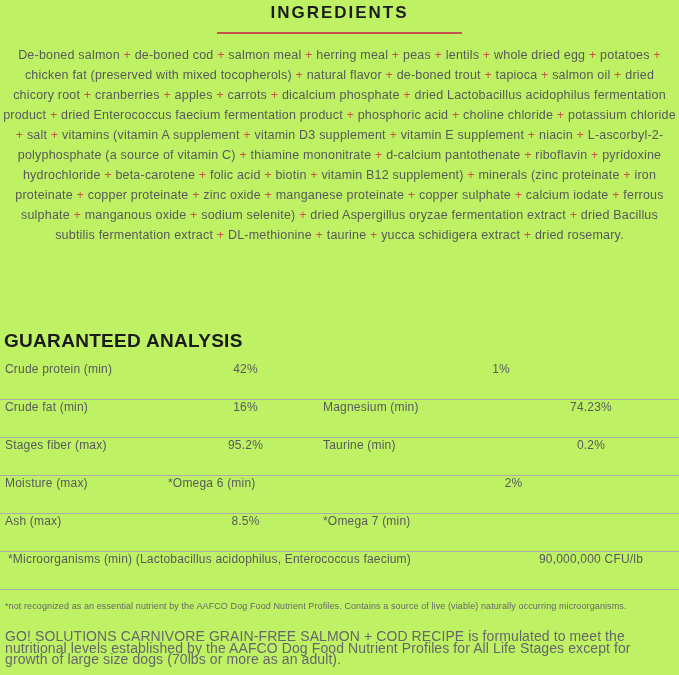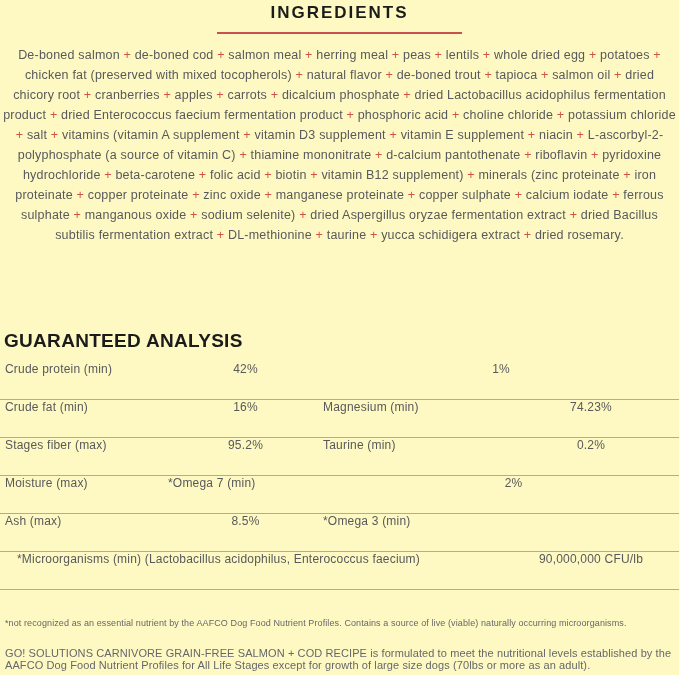--- a/index.html
+++ b/index.html
@@ -1,21 +1,21 @@
 <!DOCTYPE html>
 <html><head>
 <meta charset="utf-8">
 <style>
   html, body { margin: 0; padding: 0; background: #ffffff; }
   .page {
     position: relative;
     width: 679px;
     height: 675px;
     overflow: hidden;
-    background: #fef9c3;
+    background: #bef264;
     font-family: "Liberation Sans", sans-serif;
     color: #58595b;
   }
   .title {
     margin: 0;
     padding-top: 3px;
     text-align: center;
     font-size: 17px;
     font-weight: bold;
     letter-spacing: 2px;
@@ -50,31 +50,31 @@
     height: 37px;
     border-bottom: 1px solid #ababab;
     font-size: 12px;
     letter-spacing: 0.2px;
     color: #58595b;
   }
   .c-label-l { width: 163px; padding-left: 5px; }
   .c-value-l { width: 155px; text-align: center; }
   .c-label-r { width: 180px; }
   .c-value-r { flex: 1; text-align: center; }
-  .micro-label { flex: 1; padding-left: 17px; }
+  .micro-label { flex: 1; padding-left: 8px; }
   .micro-value { width: 176px; text-align: center; }
   .footnote-1 {
-    margin: 28px 5px 0;
+    margin: 11px 5px 0;
     font-size: 9px;
     letter-spacing: 0.1px;
     color: #66676a;
   }
   .footnote-2 {
     margin: 20px 5px 0;
-    font-size: 11px;
+    font-size: 14px;
     line-height: 11.5px;
     letter-spacing: 0.1px;
     color: #66676a;
   }
 </style>
 </head>
 <body>
 
 <div class="page">
 
@@ -102,28 +102,28 @@
 
   <div class="arow">
     <span class="c-label-l">Stages fiber (max)</span>
     <span class="c-value-l">95.2%</span>
     <span class="c-label-r">Taurine (min)</span>
     <span class="c-value-r">0.2%</span>
   </div>
 
   <div class="arow">
     <span class="c-label-l">Moisture (max)</span>
-    <span class="c-label-r">*Omega 7 (min)</span>
+    <span class="c-label-r">*Omega 6 (min)</span>
     <span class="c-value-r">2%</span>
   </div>
 
   <div class="arow">
     <span class="c-label-l">Ash (max)</span>
     <span class="c-value-l">8.5%</span>
-    <span class="c-label-r">*Omega 3 (min)</span>
+    <span class="c-label-r">*Omega 7 (min)</span>
   </div>
 <div class="arow" id="micro-row">
       <span class="micro-label">*Microorganisms (min) (Lactobacillus acidophilus, Enterococcus faecium)</span>
       <span class="micro-value">90,000,000 CFU/lb</span>
     </div>
   </div>
 
   <p class="footnote-1">*not recognized as an essential nutrient by the AAFCO Dog Food Nutrient Profiles. Contains a source of live (viable) naturally occurring microorganisms.</p>
   <p class="footnote-2">GO! SOLUTIONS CARNIVORE GRAIN-FREE SALMON + COD RECIPE  is formulated to meet the nutritional levels established by the AAFCO Dog Food Nutrient Profiles for All Life Stages except for growth of large size dogs (70lbs or more as an adult).</p>
 

